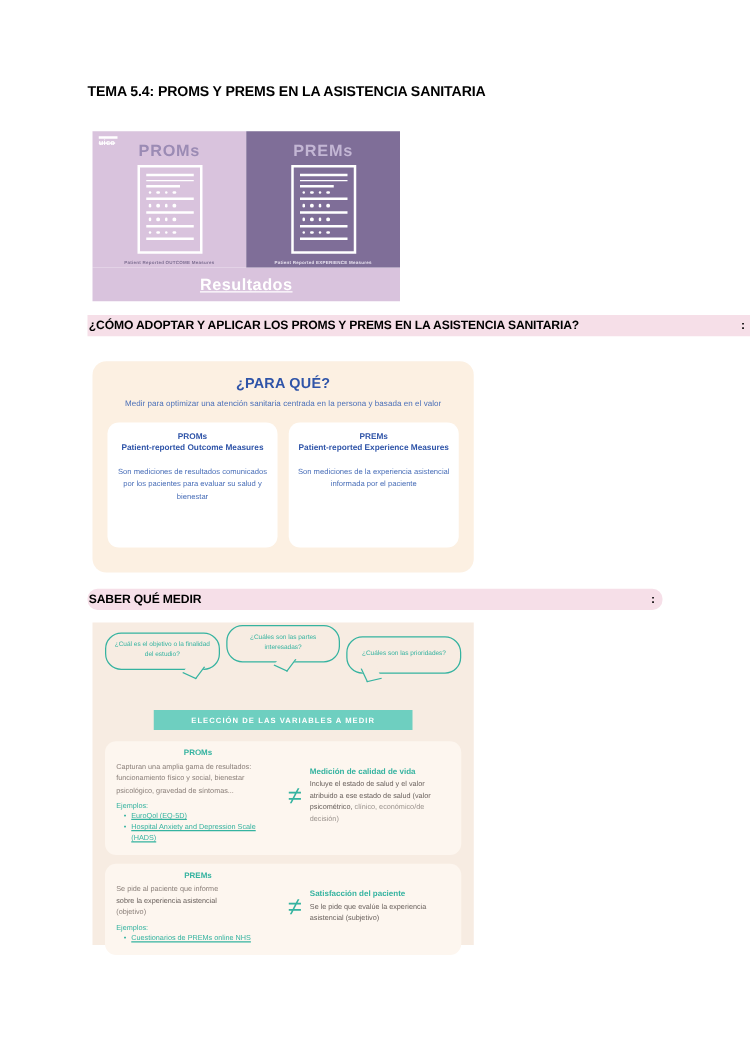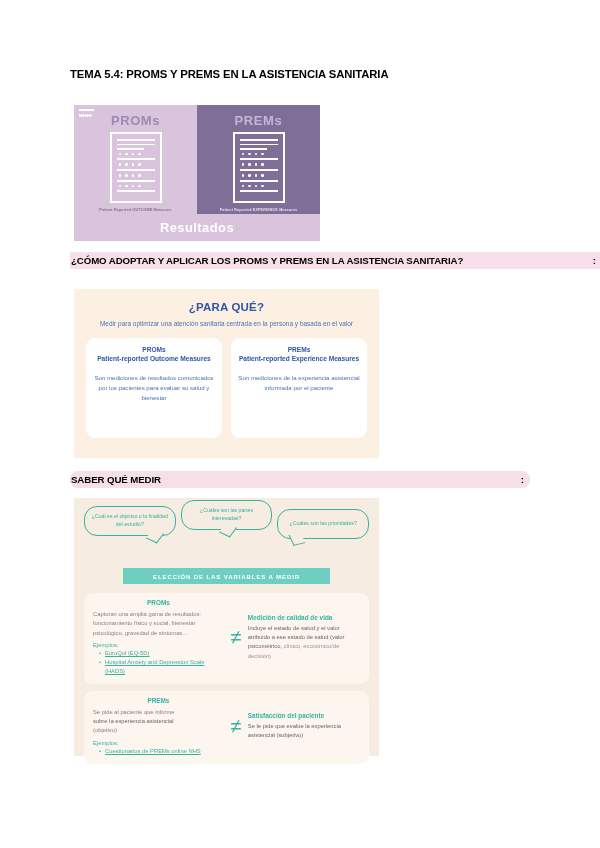--- a/index.html
+++ b/index.html
@@ -112,21 +112,21 @@
   .fig1-bottom { display: flex; height: 27px; }
   .fig1-bcell {
     flex: 1 1 50%;
     display: flex;
     align-items: center;
     justify-content: center;
     font-size: 13px;
     font-weight: bold;
     letter-spacing: .4px;
   }
-  .fig1-bleft  { background: #d9c3dd; color: #ffffff; }
+  .fig1-bleft  { background: #d9c3dd; color: #ffffff; text-decoration: underline; }
   .fig1-bright { background: #7f6e98; color: #ffffff; }
 
   .uico-logo {
     position: absolute;
     left: 5px;
     top: 4px;
     width: 20px;
     height: 15px;
     color: #ffffff;
     font-size: 6px;
@@ -140,20 +140,21 @@
   
   .fig2 {
     position: absolute;
     left: 74px;
     top: 289px;
     width: 305px;
     height: 169px;
     background: #fcf0e2;
     box-sizing: border-box;
     padding: 9px 12px 10px 12px;
+    border-radius: 11px;
   }
   .fig2-title {
     text-align: center;
     color: #2f54a8;
     font-size: 11.5px;
     font-weight: bold;
     letter-spacing: .2px;
     margin: 3px 0 7px 0;
   }
   .fig2-lead {

